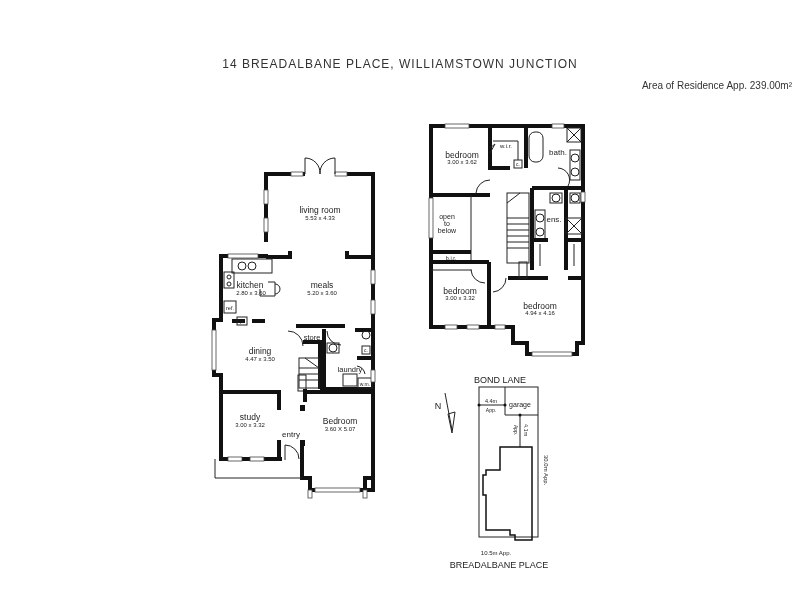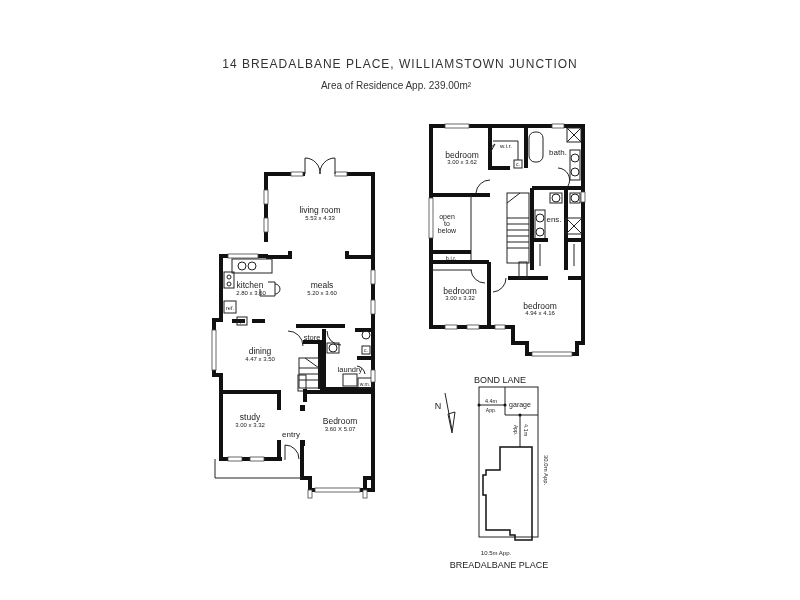--- a/index.html
+++ b/index.html
@@ -1,18 +1,18 @@
 <!DOCTYPE html>
 <html><head>
 <meta charset="utf-8">
 <style>
   html,body{margin:0;padding:0;background:#fff;}
   body{width:800px;height:600px;position:relative;overflow:hidden;font-family:"Liberation Sans",sans-serif;color:#222;}
   .title{position:absolute;left:0;top:57px;width:800px;text-align:center;font-size:12px;letter-spacing:1px;color:#333;}
-  .subtitle{position:absolute;left:0;top:80px;width:792px;text-align:center;font-size:10px;color:#333;}
+  .subtitle{position:absolute;left:0;top:80px;width:792px;text-align:right;font-size:10px;color:#333;}
   svg{position:absolute;left:0;top:0;}
   .lbl{font-family:"Liberation Sans",sans-serif;fill:#222;}
   .w{fill:none;stroke:#111;stroke-width:4;}
   .t{fill:none;stroke:#222;stroke-width:1;}
   .win{fill:#fff;stroke:#444;stroke-width:0.8;}
 </style>
 </head>
 <body>
 
 <div class="title">14 BREADALBANE PLACE, WILLIAMSTOWN JUNCTION</div>

